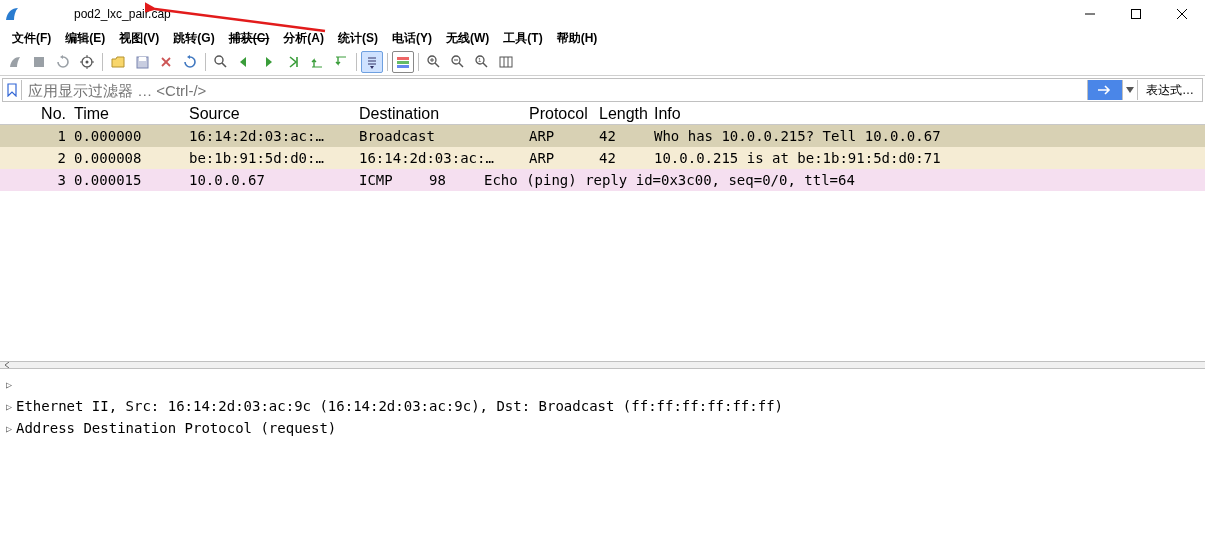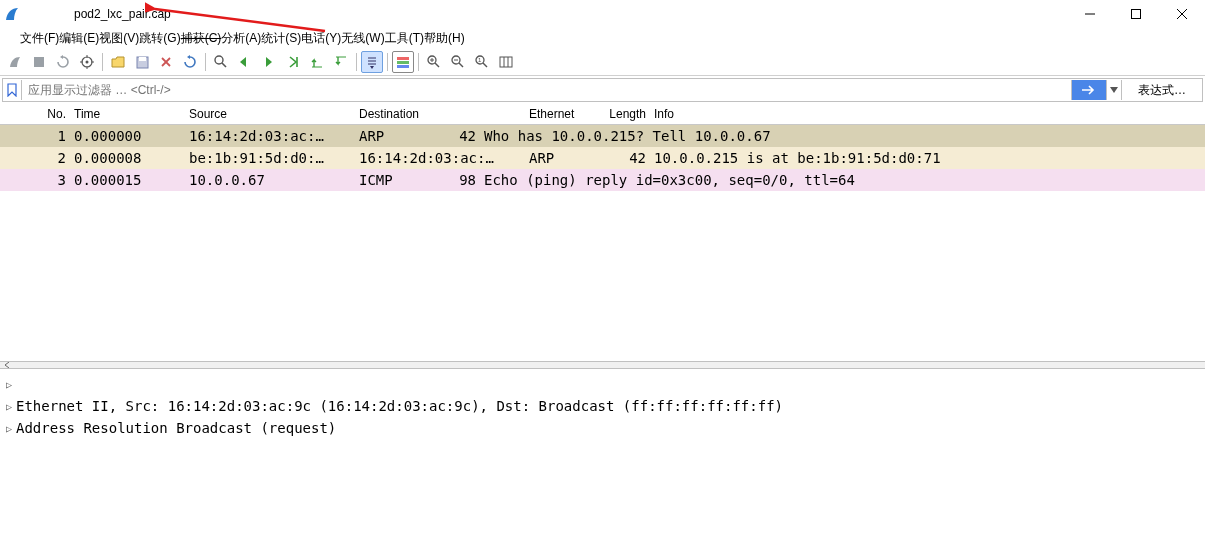--- a/index.html
+++ b/index.html
@@ -3,39 +3,39 @@
 <meta charset="utf-8">
 <style>
   html,body{margin:0;padding:0;font-family:"Microsoft YaHei",Arial,sans-serif;font-size:12px;color:#000;background:#fff;width:1205px;height:538px;overflow:hidden;}
   .titlebar{display:flex;align-items:center;height:28px;padding:0 4px;position:relative;}
   .titlebar .fin{width:16px;height:16px;margin-right:6px;}
   .titlebar .title{font-size:12px;padding-left:48px;}
   .wc{position:absolute;right:0;top:0;display:flex;}
   .wc div{width:46px;height:28px;display:flex;align-items:center;justify-content:center;}
   .wc svg{stroke:#000;stroke-width:1;fill:none;}
   .arrow{position:absolute;left:145px;top:-2px;pointer-events:none;}
-  .menubar{display:flex;padding:2px 20px;}
+  .menubar{display:flex;padding:2px 12px;gap:14px;font-weight:bold;}
   .menubar span{cursor:default;}
   .toolbar{display:flex;align-items:center;padding:2px 4px;border-bottom:1px solid #d0d0d0;gap:2px;}
   .tb{width:20px;height:20px;display:flex;align-items:center;justify-content:center;border:1px solid transparent;border-radius:2px;}
   .tdiv{width:1px;height:18px;background:#c0c0c0;margin:0 2px;}
   .filterbar{display:flex;align-items:center;border:1px solid #c0c0c0;margin:2px;}
   .filterbar .bm{width:18px;height:20px;display:flex;align-items:center;justify-content:center;border-right:1px solid #c0c0c0;}
-  .filterbar input{flex:1;border:none;outline:none;font-size:12px;padding:2px 6px;color:#888;font-family:inherit;height:18px;}
+  .filterbar input{flex:1;border:none;outline:none;font-size:15px;padding:2px 6px;color:#888;font-family:inherit;height:18px;}
   .filterbar .go{width:34px;height:20px;background:#4a86e8;display:flex;align-items:center;justify-content:center;border-left:1px solid #c0c0c0;}
   .filterbar .drop{width:14px;height:20px;display:flex;align-items:center;justify-content:center;border-left:1px solid #c0c0c0;}
-  .filterbar .expr{padding:0 16px;border-left:1px solid #c0c0c0;height:20px;line-height:20px;}
-  .packet-hdr{display:flex;background:#fff;border-bottom:1px solid #c8c8c8;font-size:12px;height:20px;align-items:center;}
+  .filterbar .expr{padding:0 8px;border-left:1px solid #c0c0c0;height:20px;line-height:20px;}
+  .packet-hdr{display:flex;background:#fff;border-bottom:1px solid #c8c8c8;font-size:16px;height:20px;align-items:center;}
   .packet-hdr div, .row div{padding:2px 4px;box-sizing:border-box;overflow:hidden;white-space:nowrap;}
   .c-no{width:70px;text-align:right;padding-right:10px;}
   .c-time{width:115px;}
   .c-src{width:170px;}
   .c-dst{width:170px;}
   .c-proto{width:70px;}
-  .c-len{width:55px;text-align:right;padding-right:8px;}
+  .c-len{width:55px;padding-right:8px;}
   .c-info{flex:1;}
   .packets{font-family:"Lucida Console","Consolas",monospace;font-size:14px;}
   .row{display:flex;height:22px;align-items:center;}
   .r1{background:#d8d1b4;}
   .r2{background:#f5ecd4;}
   .r3{background:#f5dff0;}
   .splitter{height:6px;background:#f0f0f0;border-top:1px solid #c0c0c0;border-bottom:1px solid #c0c0c0;margin-top:170px;position:relative;}
   .splitter .thumb{position:absolute;left:4px;top:0;width:8px;height:6px;display:flex;align-items:center;}
   .details{font-family:"Lucida Console","Consolas",monospace;font-size:14px;padding:4px 2px;}
   .details .line{display:flex;align-items:center;height:22px;}
@@ -247,30 +247,31 @@
       </svg>
     </div>
   <div class="expr">表达式…</div>
 </div>
 
 <div class="packet-hdr">
   <div class="c-no">No.</div>
   <div class="c-time">Time</div>
   <div class="c-src">Source</div>
   <div class="c-dst">Destination</div>
-  <div class="c-proto">Ethernet</div>
+  <div class="c-proto">Protocol</div>
   <div class="c-len">Length</div>
   <div class="c-info">Info</div>
 </div>
 
 <div class="packets" id="packet-rows">
     <div class="row r1">
       <div class="c-no">1</div>
       <div class="c-time">0.000000</div>
       <div class="c-src">16:14:2d:03:ac:…</div>
+      <div class="c-dst">Broadcast</div>
       <div class="c-proto">ARP</div>
       <div class="c-len">42</div>
       <div class="c-info">Who has 10.0.0.215? Tell 10.0.0.67</div>
     </div>
     <div class="row r2">
       <div class="c-no">2</div>
       <div class="c-time">0.000008</div>
       <div class="c-src">be:1b:91:5d:d0:…</div>
       <div class="c-dst">16:14:2d:03:ac:…</div>
       <div class="c-proto">ARP</div>
@@ -298,15 +299,15 @@
 <div class="details" id="detail-lines">
     <div class="line">
       <span class="caret">▷</span>
     </div>
     <div class="line">
       <span class="caret">▷</span>
       <span>Ethernet II, Src: 16:14:2d:03:ac:9c (16:14:2d:03:ac:9c), Dst: Broadcast (ff:ff:ff:ff:ff:ff)</span>
     </div>
     <div class="line">
       <span class="caret">▷</span>
-      <span>Address Resolution Broadcast (request)</span>
+      <span>Address Destination Protocol (request)</span>
     </div>
   </div>
 
 </body></html>

